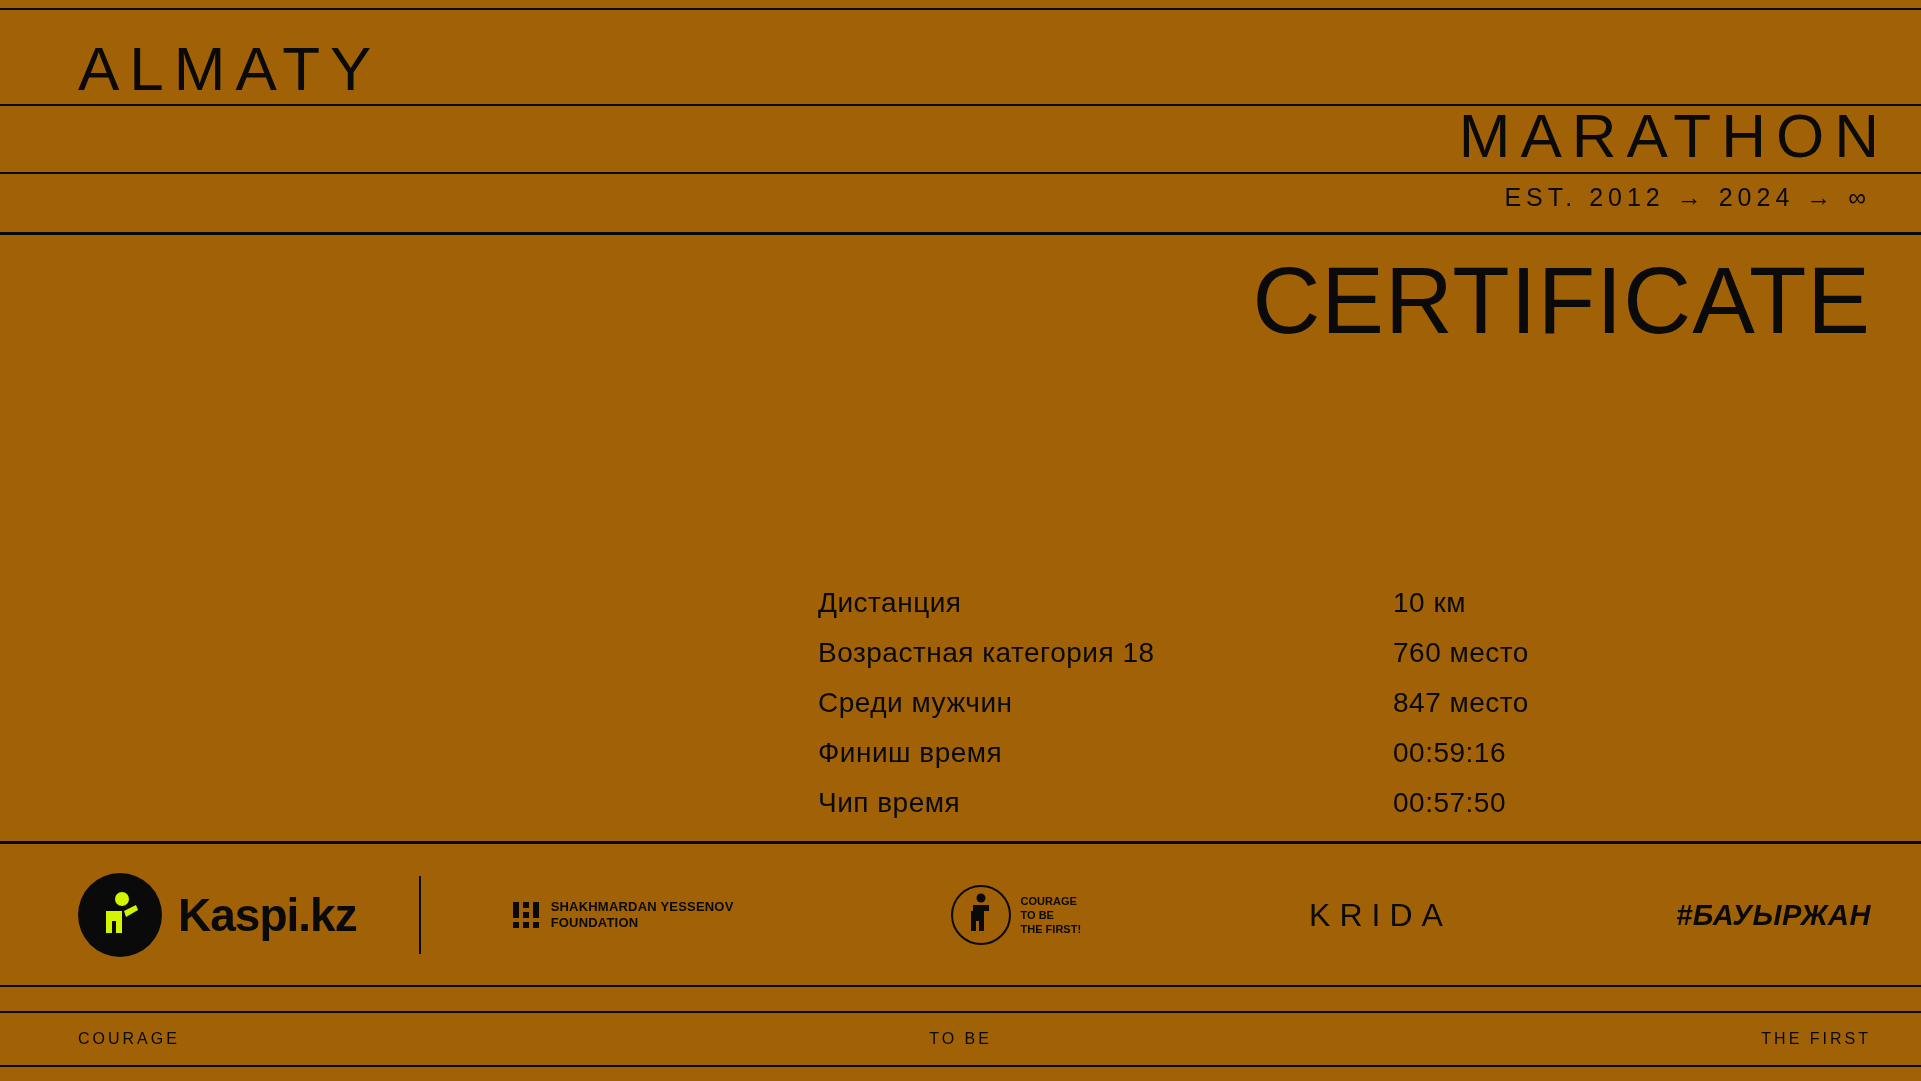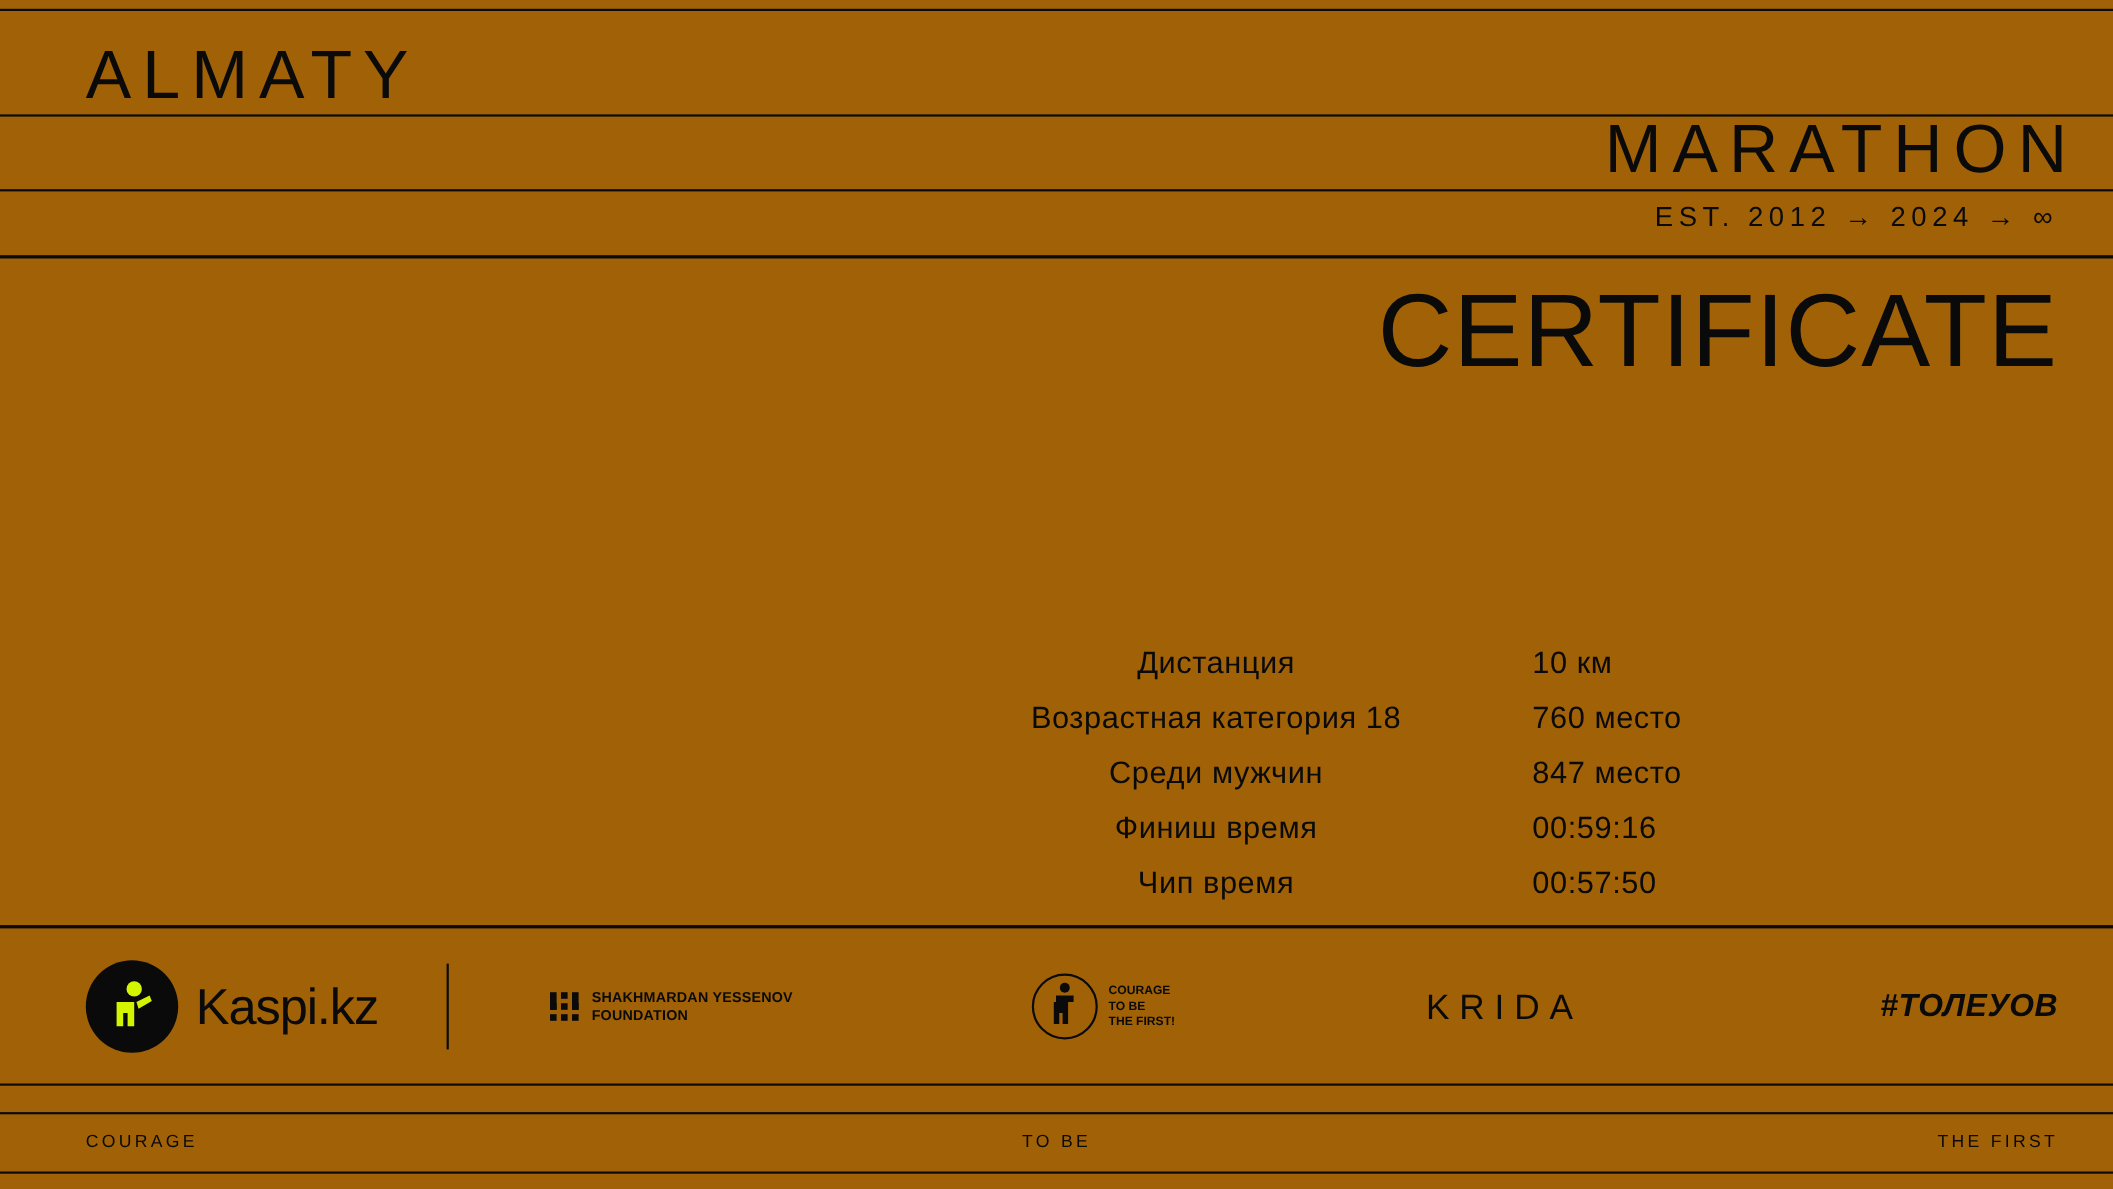--- a/index.html
+++ b/index.html
@@ -97,21 +97,20 @@
   .result-row {
     display: flex;
     height: 50px;
     align-items: center;
   }
   .result-label {
     width: 575px;
     font-size: 28px;
     color: #0a0a0a;
     letter-spacing: 0.5px;
-    text-align: center;
   }
   .result-value {
     font-size: 28px;
     color: #0a0a0a;
     letter-spacing: 0.5px;
   }
 
   
   .sponsors {
     position: absolute;
@@ -136,21 +135,21 @@
     flex: 0 0 auto;
   }
   .kaspi-mark .figure {
     position: absolute;
     left: 50%;
     top: 50%;
     transform: translate(-50%, -50%);
   }
   .kaspi-text {
     font-size: 46px;
-    font-weight: normal;
+    font-weight: bold;
     color: #0a0a0a;
     margin-left: 16px;
     letter-spacing: -1px;
   }
   .divider {
     width: 2px;
     height: 78px;
     background: #0a0a0a;
     margin-left: 62px;
   }
@@ -322,21 +321,21 @@
       </div>
       <div class="corporate-text">
         <div>COURAGE</div>
         <div>TO BE</div>
         <div>THE FIRST!</div>
       </div>
     </div>
 
     <div class="sponsor krida">KRIDA</div>
 
-    <div class="sponsor drugoity">#ТОЛЕУОВ</div>
+    <div class="sponsor drugoity">#БАУЫРЖАН</div>
   </div>
 
   <div class="footer">
     <span class="left">COURAGE</span>
     <span class="center">TO BE</span>
     <span class="right">THE FIRST</span>
   </div>
 
 </div>
 

